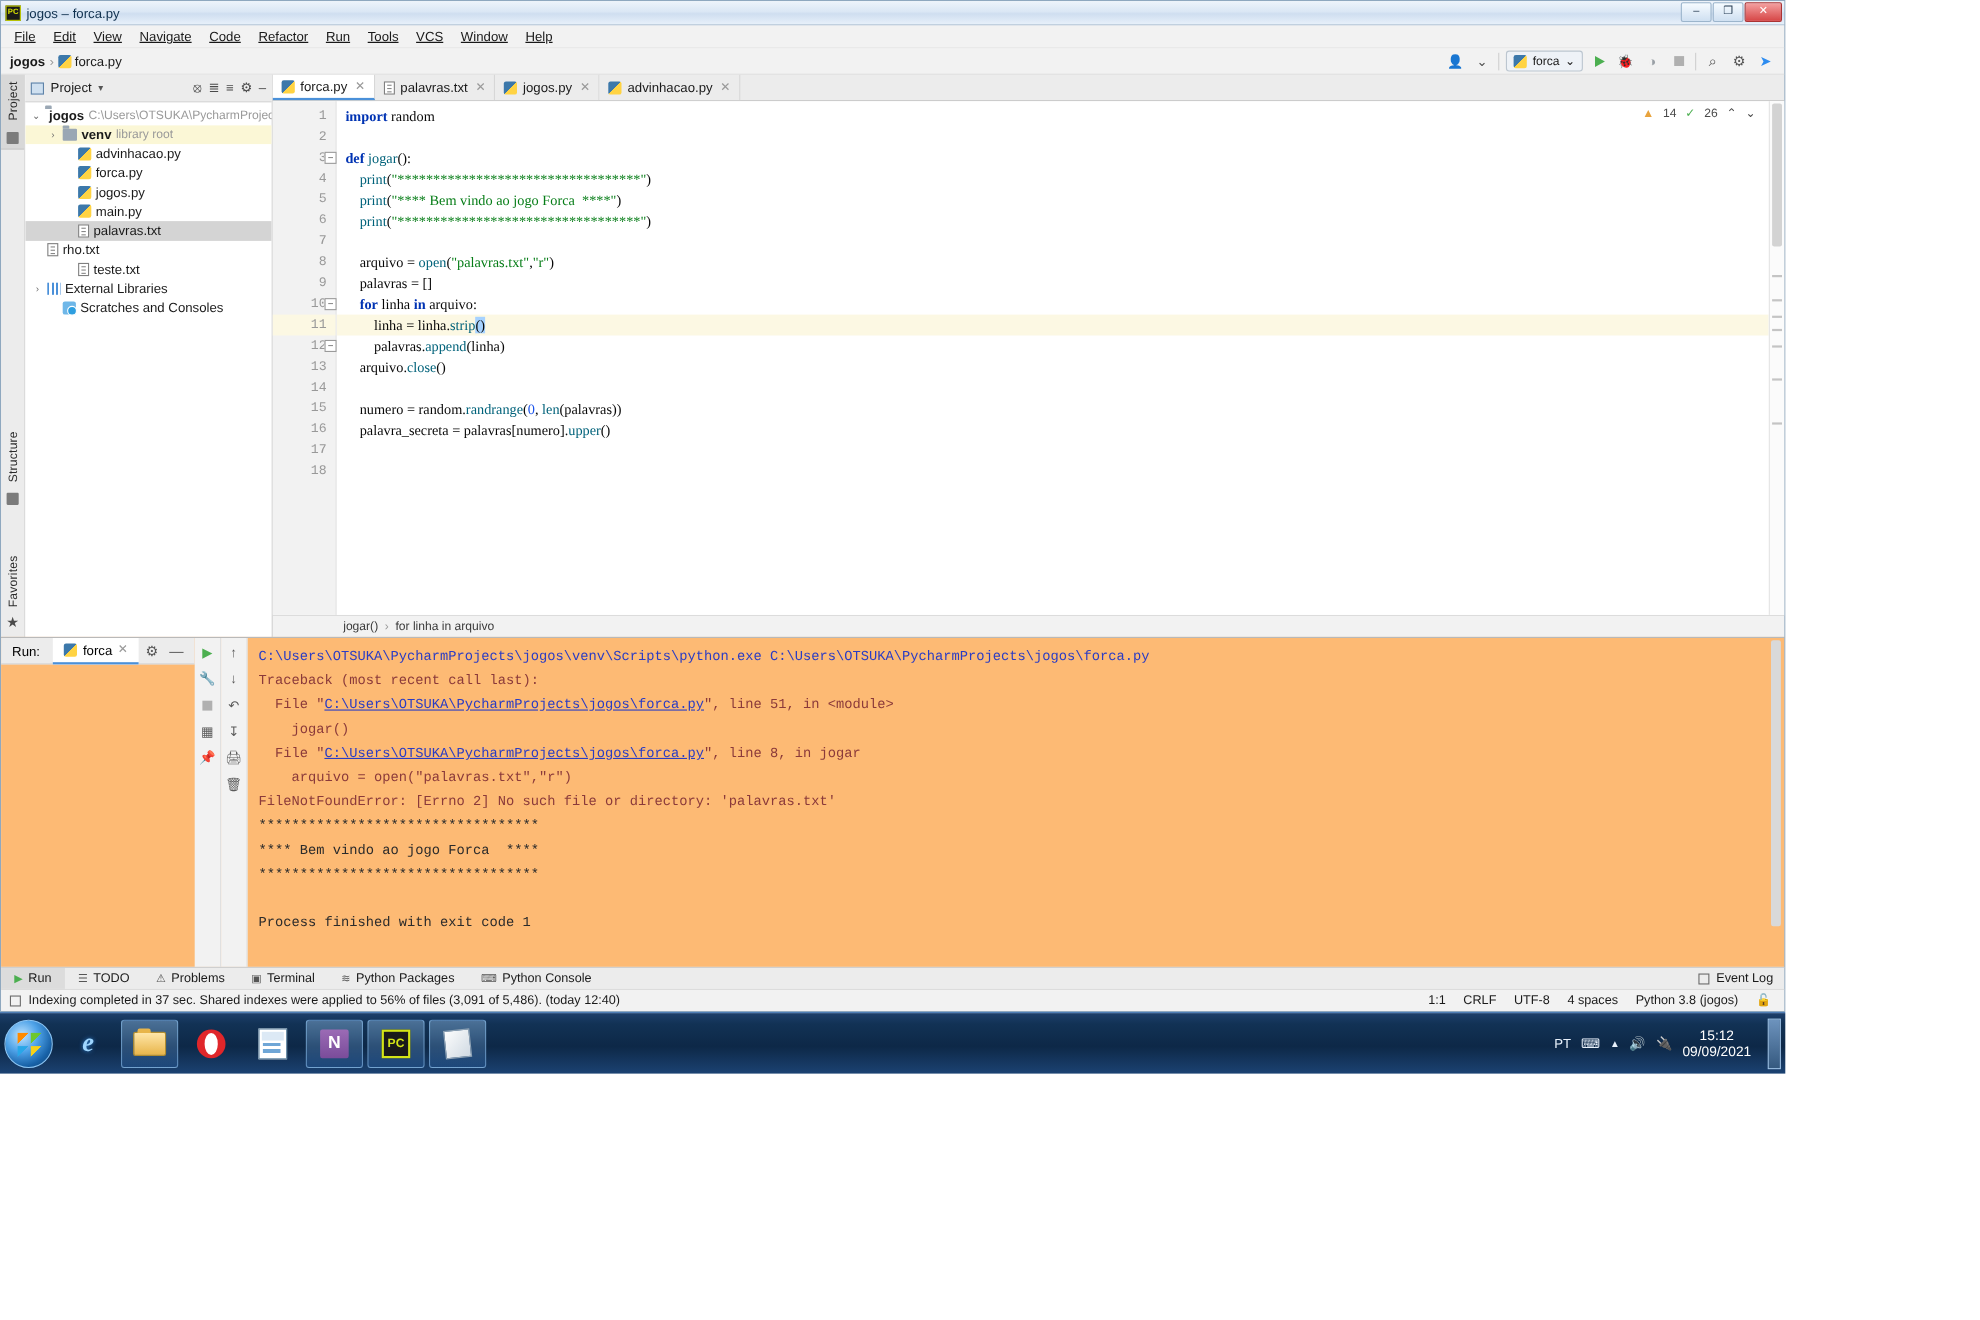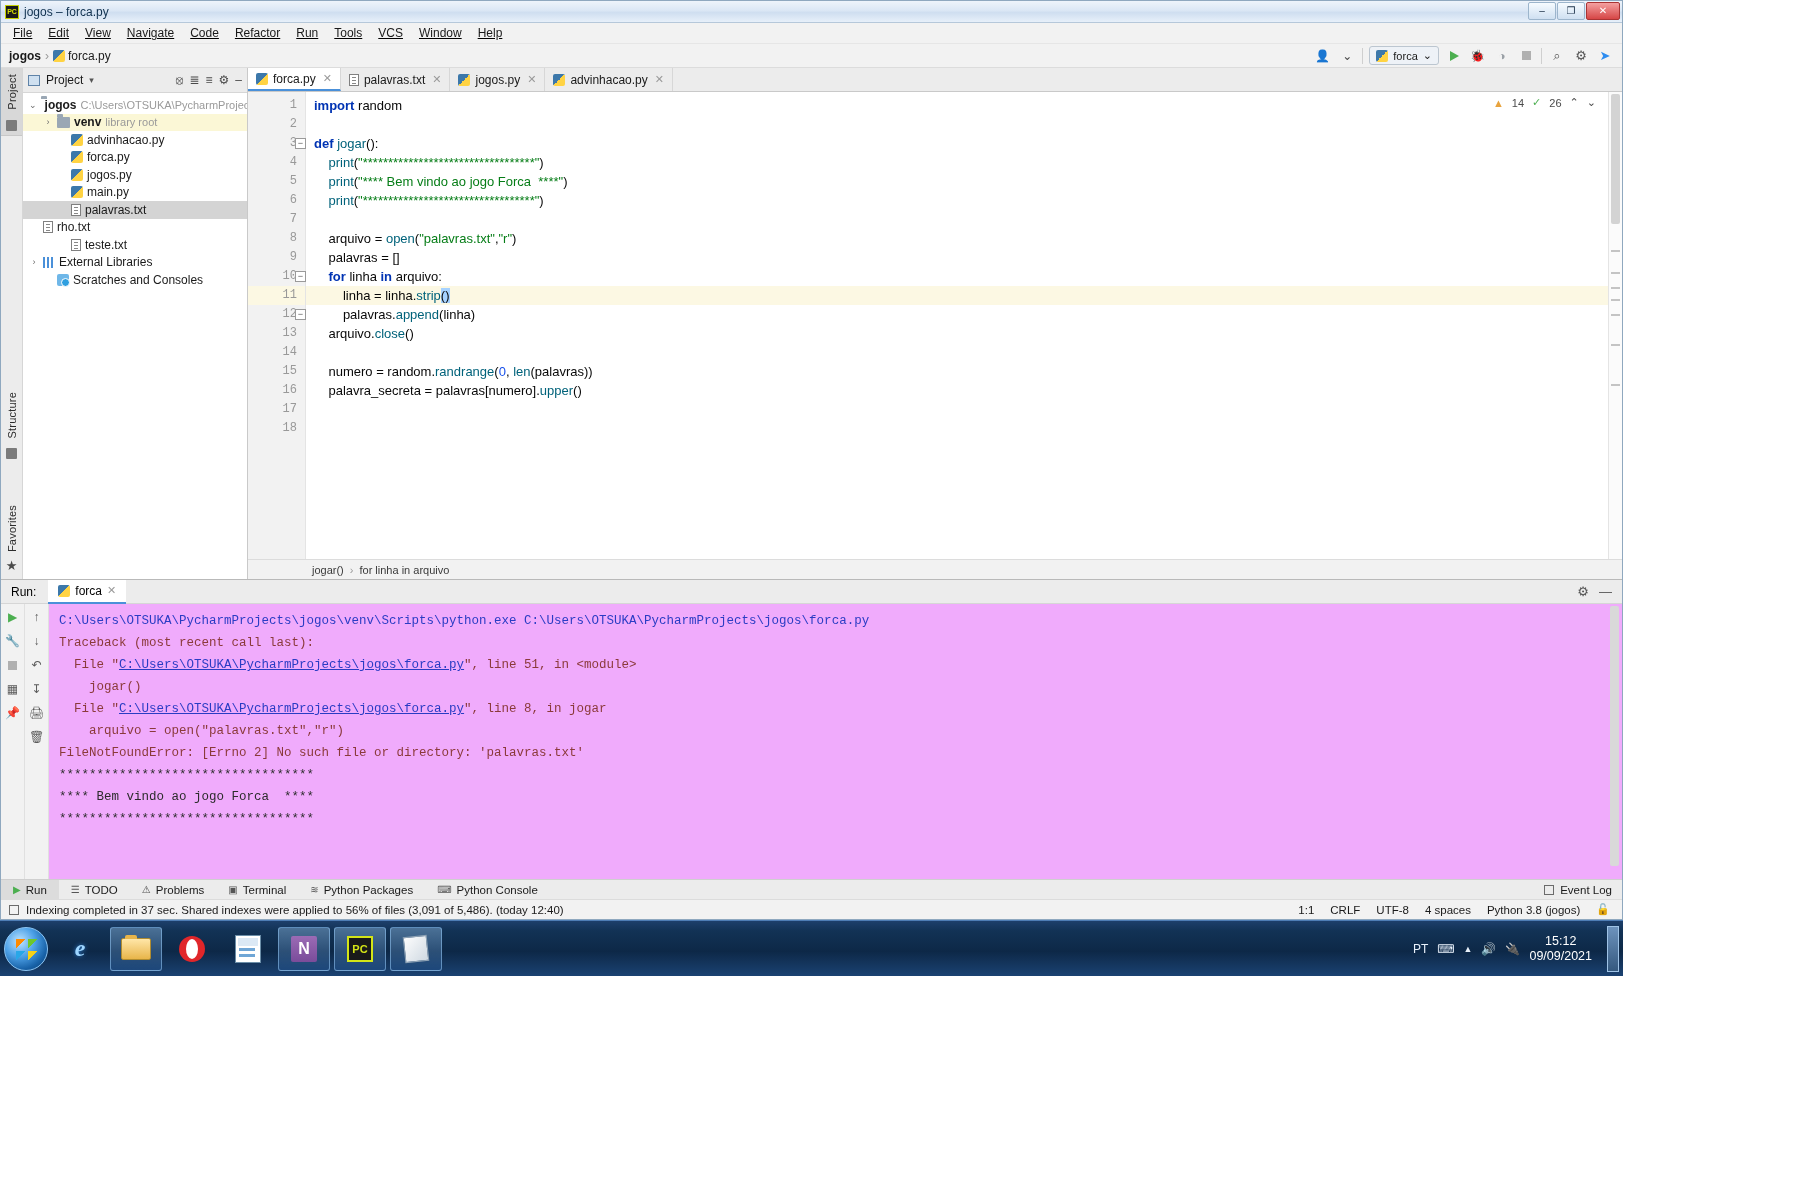--- a/index.html
+++ b/index.html
@@ -161,21 +161,21 @@
     font-size:12px; color:#999999; padding-right:8px;
   }
   .gline.cur { background:#fcf8e3; }
   .fold {
     position:absolute; right:-1px; width:11px; height:11px;
     border:1px solid #9a9a9a; background:#fff; font-size:9px; line-height:9px;
     text-align:center; color:#555; top:4px;
   }
   .code-area { flex:1 1 auto; position:relative; padding-top:4px; overflow:hidden; }
   .cline {
-    height:19px; line-height:19px; font-family:Liberation Sans, sans-serif;
+    height:19px; line-height:19px; font-family:Liberation Serif, serif;
     font-size:13px; color:#080808; white-space:pre; padding-left:8px;
   }
   .cline.cur { background:#fcf8e3; }
   .kw { color:#0033b3; font-weight:bold; }
   .fn { color:#00627a; }
   .str{ color:#067d17; }
   .num{ color:#1750eb; }
   .sel-paren{ background:#a6d2ff; }
 
   
@@ -197,21 +197,21 @@
 
   
   .code-crumb {
     height:20px; flex:0 0 20px; background:#f2f2f2; border-top:1px solid #dcdcdc;
     display:flex; align-items:center; padding-left:64px; gap:6px;
     font-size:11px; color:#3a3a3a;
   }
   .code-crumb .sep { color:#9a9a9a; }
 
   
-  .runpanel { flex:0 0 300px; display:flex; flex-direction:column; background:#f0abfc;
+  .runpanel { flex:0 0 300px; display:flex; flex-direction:row; background:#fdba74;
               border-top:1px solid #b9b9b9;justify-content:space-between; }
   .run-head {
     height:24px; flex:0 0 24px; display:flex; align-items:center; gap:6px;
     padding-left:10px; background:#ececec; border-bottom:1px solid #d6d6d6; font-size:12px;
   }
   .run-tab {
     display:flex; align-items:center; gap:5px; height:24px; padding:0 10px;
     background:#ffffff; border-bottom:2px solid #4a90d9; margin-left:6px;
   }
   .run-head-right { margin-left:auto; display:flex; gap:10px; padding-right:10px; color:#555; font-size:13px;}
@@ -601,20 +601,21 @@
           <div class="cl c-err">Traceback (most recent call last):</div>
           <div class="cl c-err">  File "<span class="c-link">C:\Users\OTSUKA\PycharmProjects\jogos\forca.py</span>", line 51, in &lt;module&gt;</div>
           <div class="cl c-err">    jogar()</div>
           <div class="cl c-err">  File "<span class="c-link">C:\Users\OTSUKA\PycharmProjects\jogos\forca.py</span>", line 8, in jogar</div>
           <div class="cl c-err">    arquivo = open("palavras.txt","r")</div>
           <div class="cl c-err">FileNotFoundError: [Errno 2] No such file or directory: 'palavras.txt'</div>
           <div class="cl c-plain">**********************************</div>
           <div class="cl c-plain">**** Bem vindo ao jogo Forca  ****</div>
           <div class="cl c-plain">**********************************</div>
           <div class="cl c-plain">&nbsp;</div>
+          <div class="cl c-plain">Process finished with exit code 1</div>
         </div>
     </div>
   </div>
 
   <div class="toolbar-bottom" id="bottombar">
       <span class="tw active">
         <span style="font-size: 10px; color: rgb(76, 175, 80);">▶</span>
         <span>Run</span>
       </span>
       <span class="tw">

